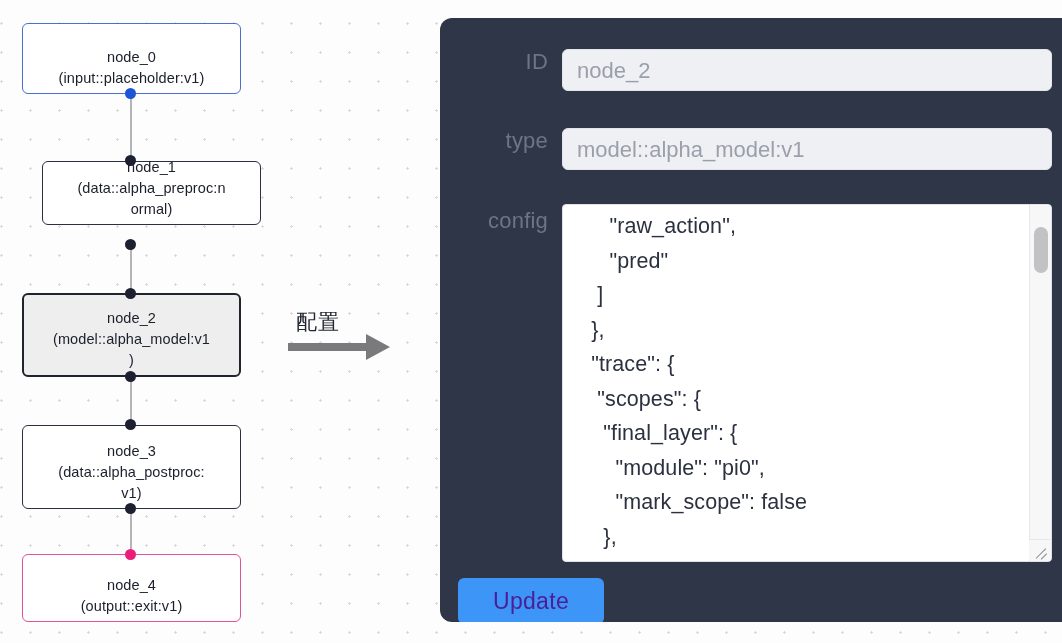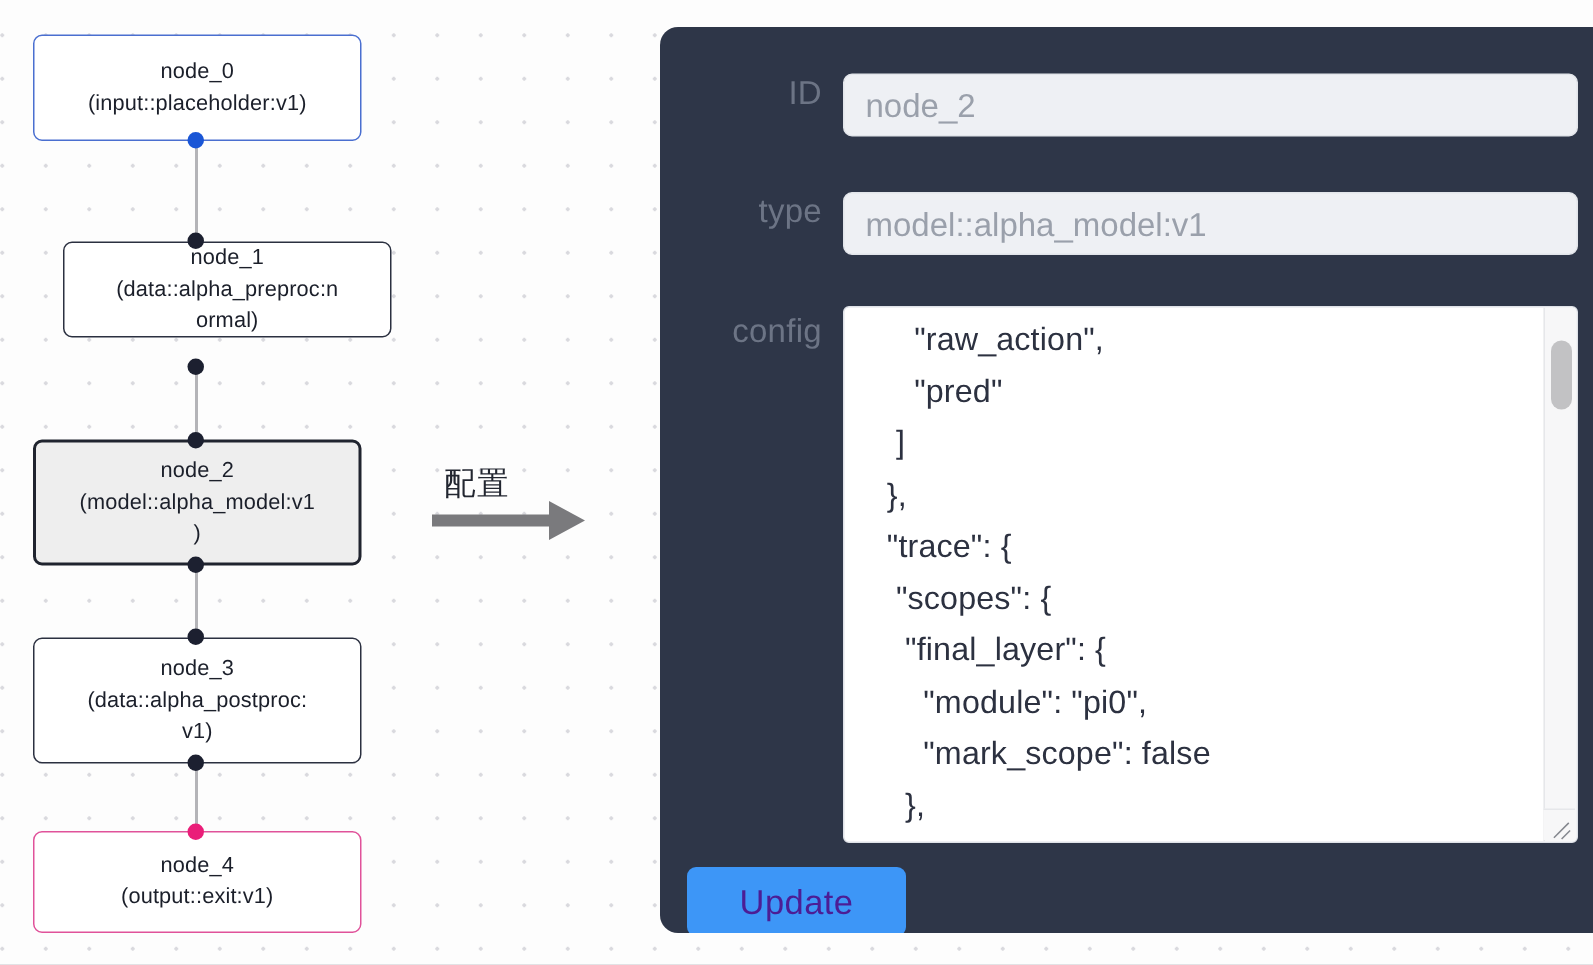--- a/index.html
+++ b/index.html
@@ -19,21 +19,21 @@
     background-image: radial-gradient(#d9d9de 1.1px, transparent 1.2px);
     background-size: 29px 29px;
     background-position: 16px 9px;
   }
 
   
   .node {
     position: absolute;
     border-radius: 6px;
     background: #ffffff;
-    display: flex; align-items: center; justify-content: center;
+    display: flex; align-items: flex-end; justify-content: center;
     text-align: center;
     color: #1b1f2a;
     font-size: 14.5px;
     line-height: 21px;
     padding: 4px 8px;
     letter-spacing: .1px;
   }
   .node .ntext { width: 100%; }
   .node-default { border: 1.4px solid #2b3040; }
   .node-input   { border: 1.6px solid #4a6fd0; }

